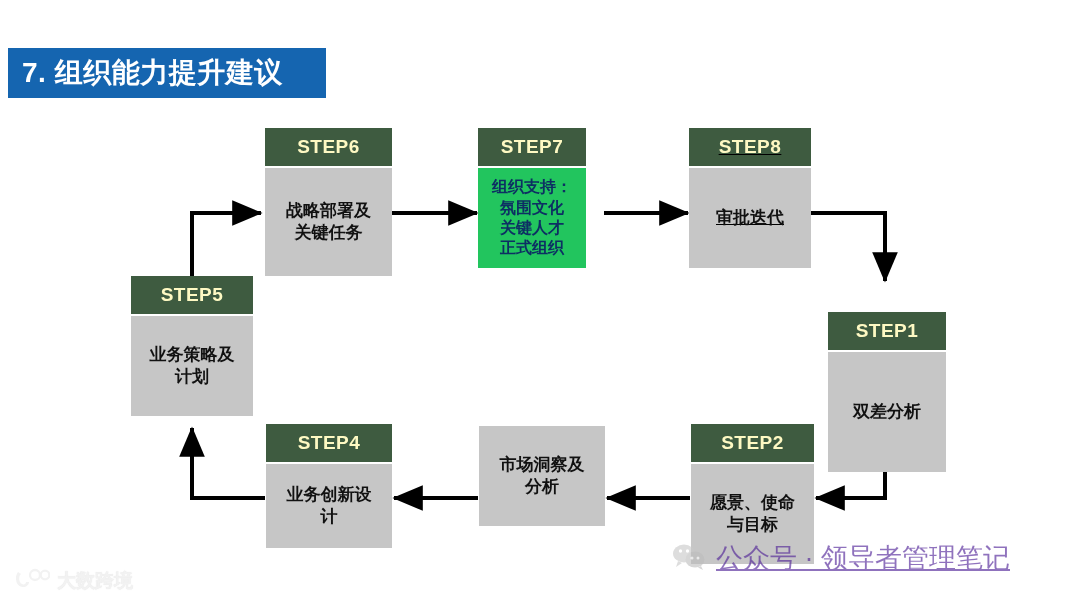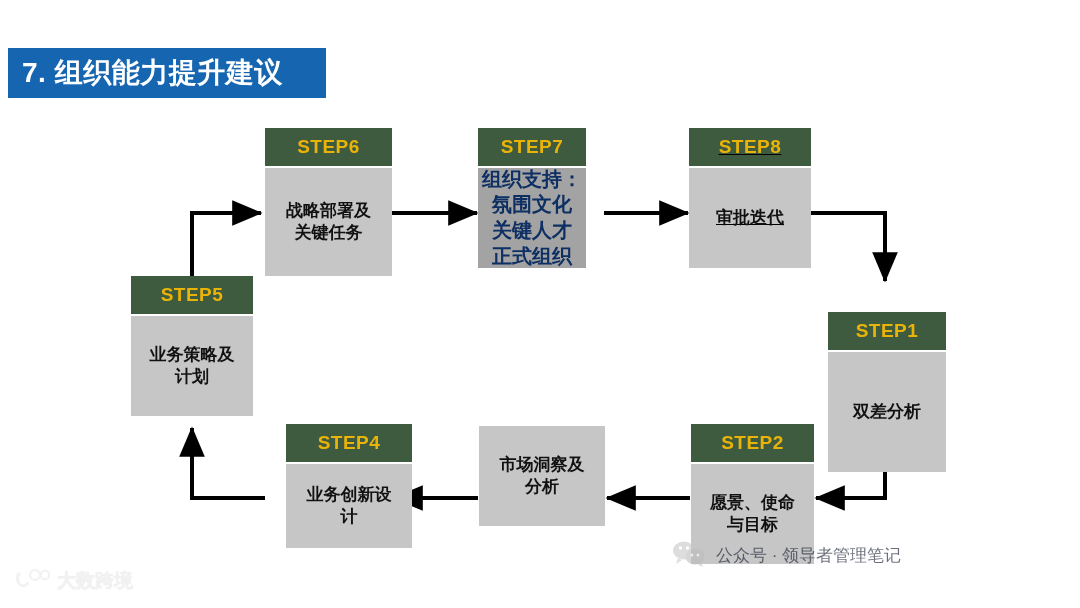--- a/index.html
+++ b/index.html
@@ -39,21 +39,21 @@
     letter-spacing: 0.5px;
     white-space: nowrap;
   }
 
   
   .step {
     position: absolute;
   }
   .step-header {
     background: #3e5b40;
-    color: #eab308;
+    color: #fef9c3;
     font-size: 19px;
     font-weight: bold;
     text-align: center;
     line-height: 38px;
     height: 38px;
     letter-spacing: 0.5px;
   }
   .step-body {
     background: #c6c6c6;
     color: #111111;
@@ -65,23 +65,23 @@
     justify-content: center;
     margin-top: 2px;
     box-sizing: border-box;
     padding: 2px 4px;
   }
   .step-body .body-text {
     line-height: 1.28;
     white-space: pre-line;
   }
   .step-body.highlight {
-    background: #a3a3a3;
+    background: #22c55e;
     color: #0d2f63;
-    font-size: 20px;
+    font-size: 16px;
   }
 
   
   #arrow-layer {
     position: absolute;
     left: 0;
     top: 0;
     width: 1080px;
     height: 608px;
     pointer-events: none;
@@ -91,24 +91,25 @@
   #wechat-watermark {
     position: absolute;
     left: 672px;
     top: 540px;
     display: flex;
     align-items: center;
     gap: 10px;
     opacity: 0.62;
   }
   #wechat-watermark .wm-text {
-    color: #0f172a;
-    font-size: 17px;
+    color: #4c1d95;
+    font-size: 27px;
     font-weight: normal;
     white-space: nowrap;
+    text-decoration: underline;
   }
   #brand-watermark {
     position: absolute;
     left: 14px;
     top: 568px;
     display: flex;
     align-items: center;
     gap: 7px;
     opacity: 0.9;
   }
@@ -188,21 +189,21 @@
     </div>
   </div>
 
   <div class="step" id="box-step1" style="left:828px; top:276px; width:118px;margin-top:36px;">
     <div class="step-header">STEP1</div>
     <div class="step-body" style="height:120px;">
       <span class="body-text">双差分析</span>
     </div>
   </div>
 
-  <div class="step" id="box-step4" style="left:266px; top:424px; width:126px;margin-left:20px;">
+  <div class="step" id="box-step4" style="left:266px; top:424px; width:126px;">
     <div class="step-header">STEP4</div>
     <div class="step-body" style="height:84px;">
       <span class="body-text">业务创新设
 计</span>
     </div>
   </div>
 
   <div class="step" id="box-step3" style="left:479px; top:424px; width:126px;">
     <div class="step-body" style="height:100px;">
       <span class="body-text">市场洞察及

